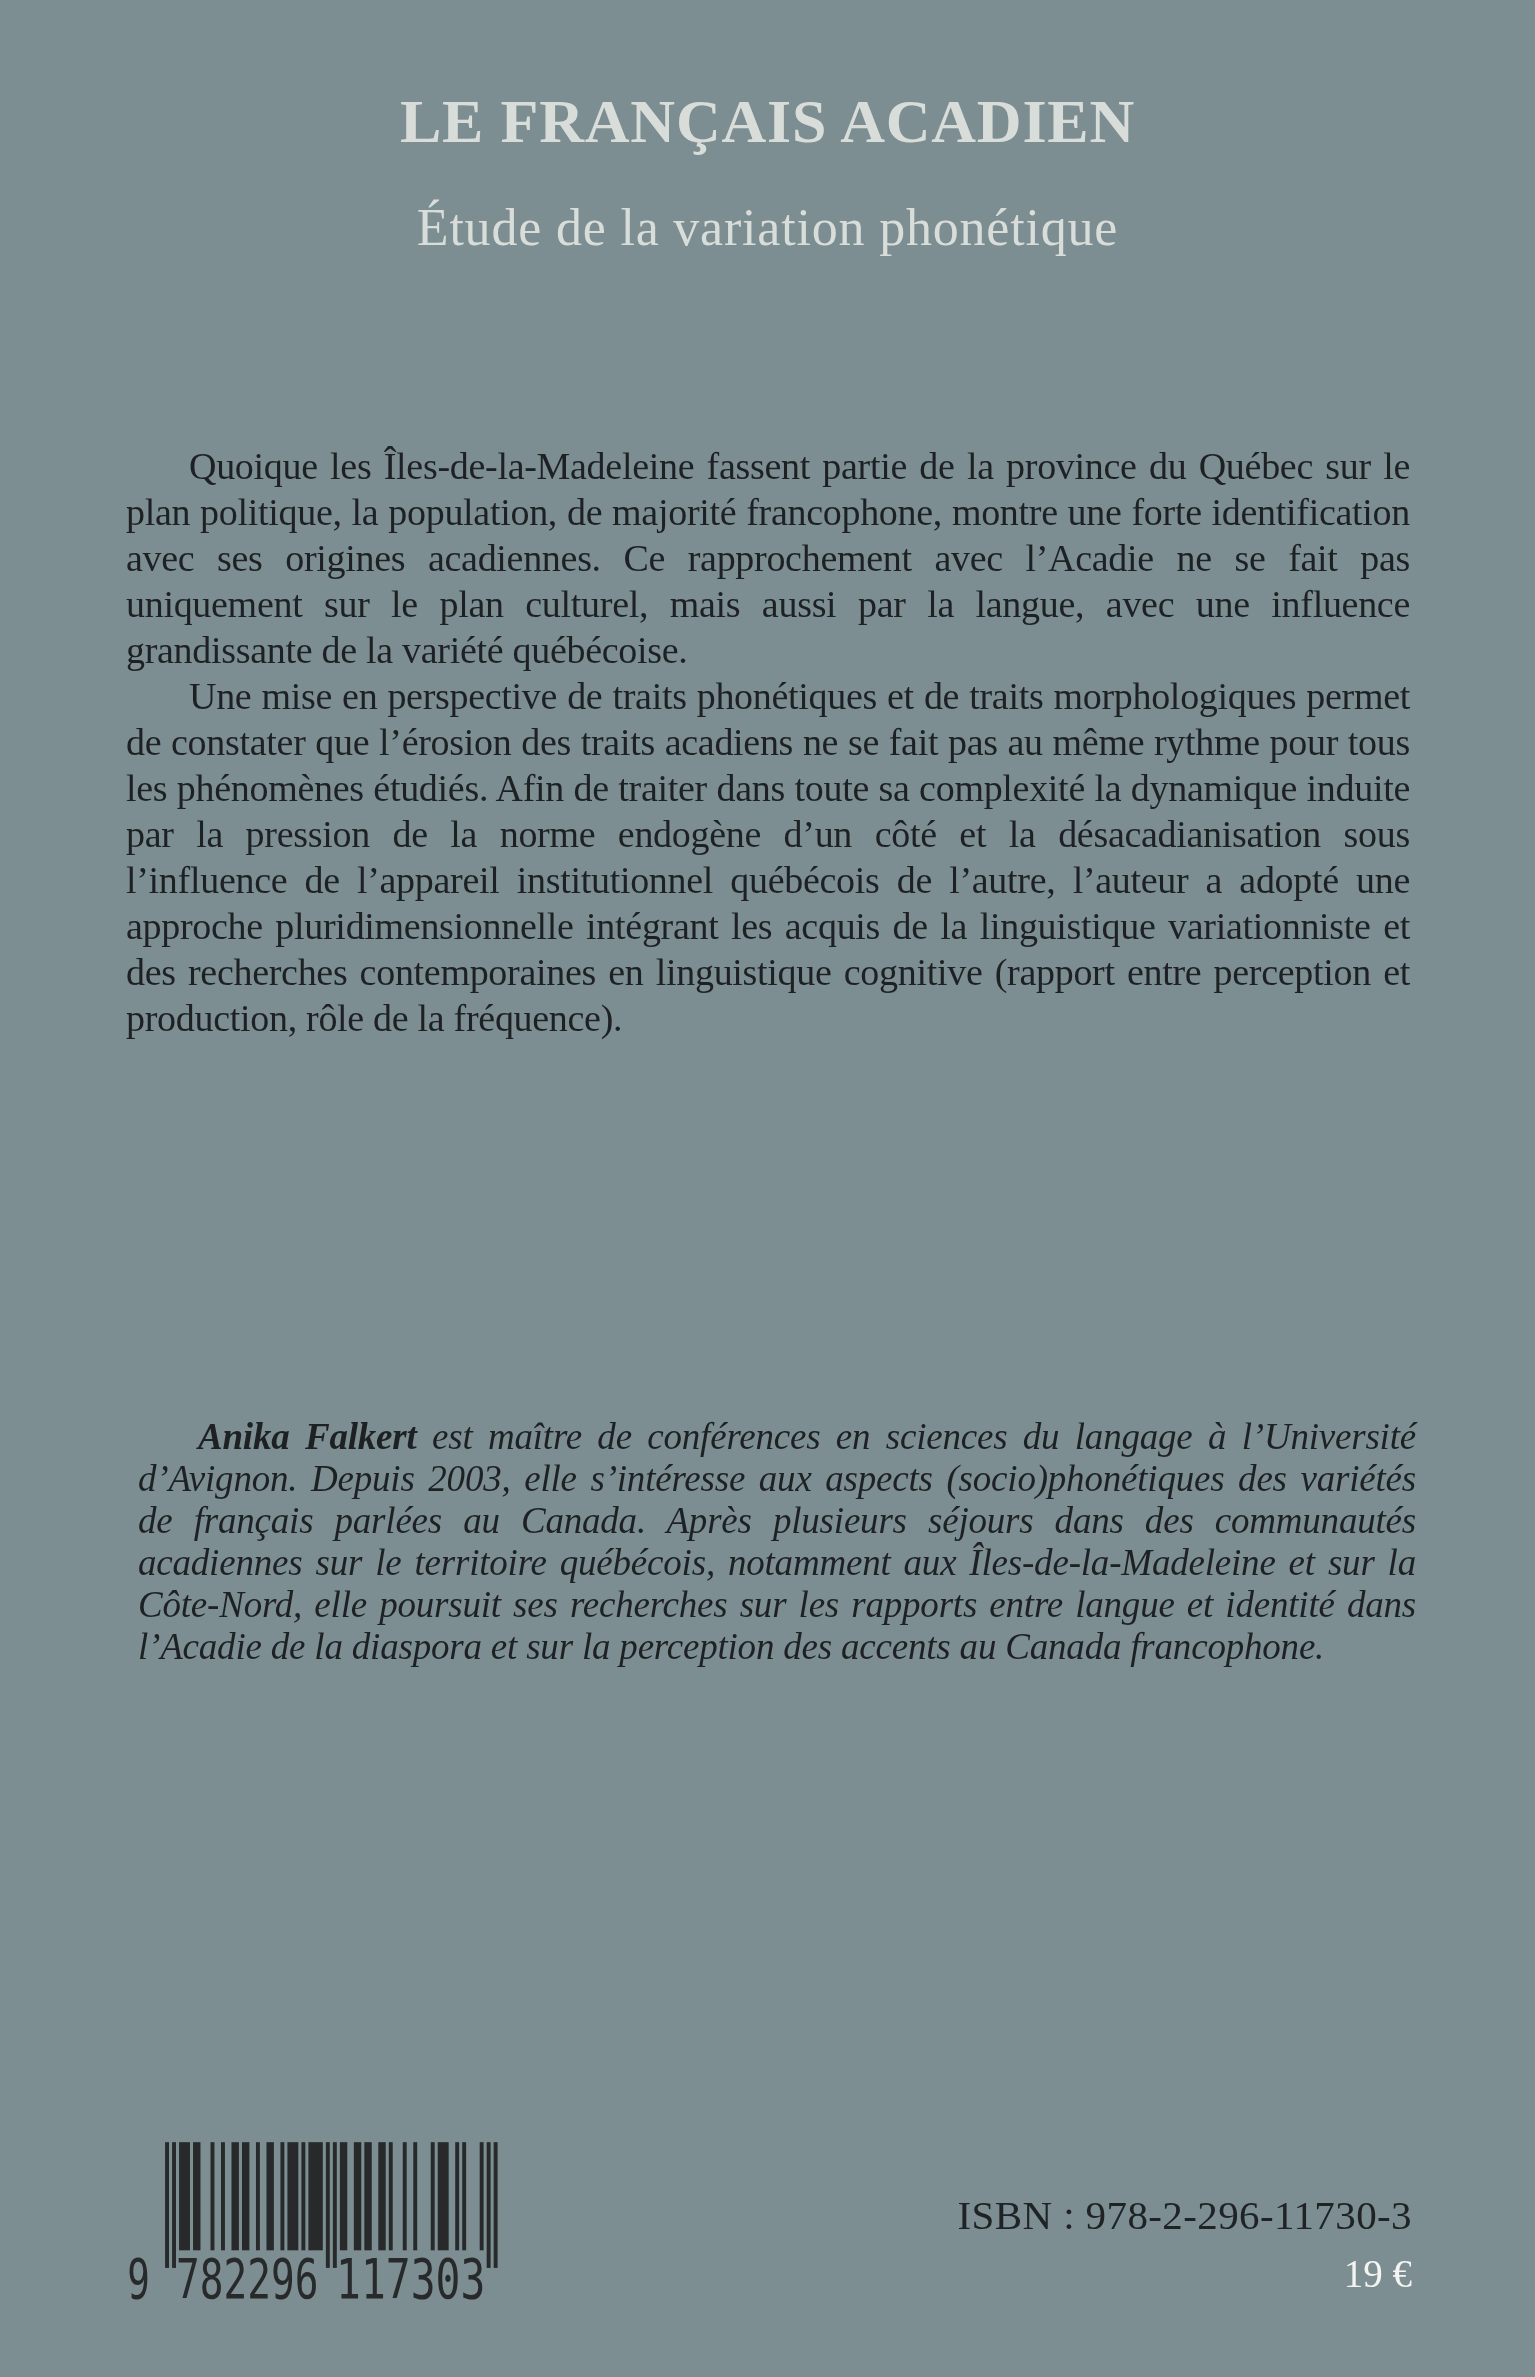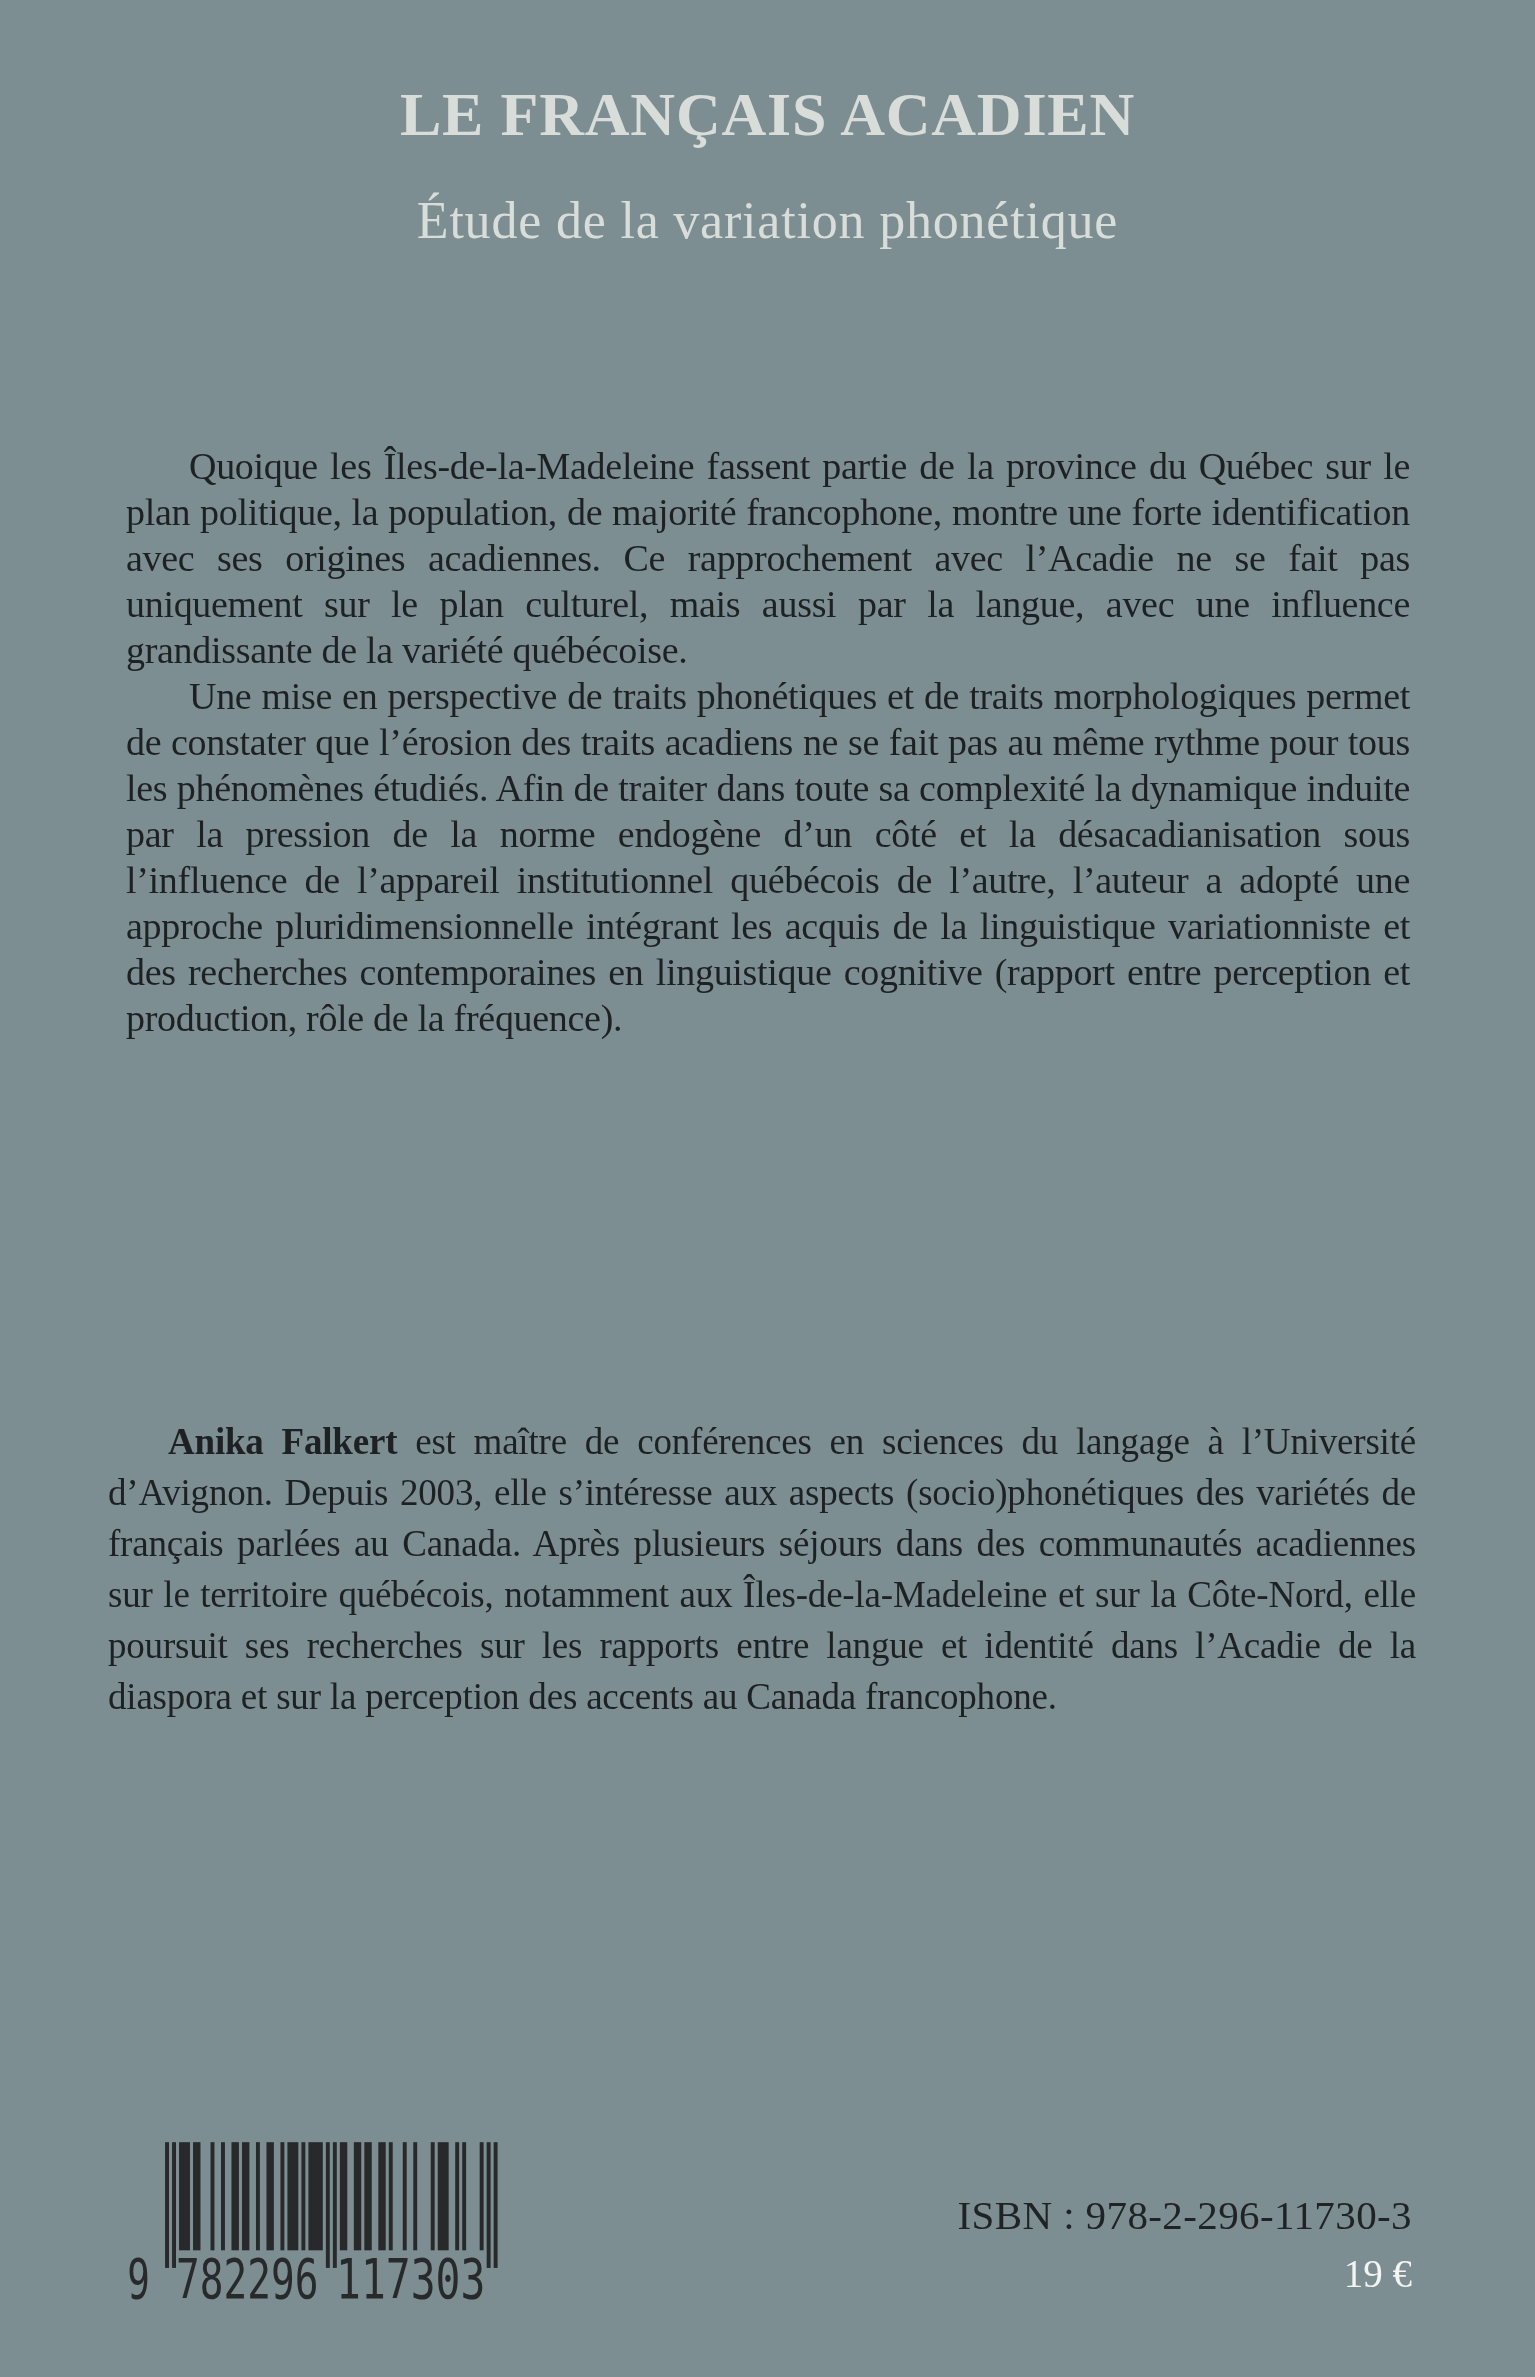--- a/index.html
+++ b/index.html
@@ -8,21 +8,21 @@
     width: 1535px;
     height: 2377px;
     background: #7C8E91;
     overflow: hidden;
     font-family: "Liberation Serif", serif;
   }
 
   
   .title-block {
     position: absolute;
-    top: 77px;
+    top: 84px;
     left: 0;
     width: 100%;
     text-align: center;
     color: #D9DDDA;
   }
   .title {
     margin: 0;
     font-size: 62px;
     line-height: 74px;
     font-weight: bold;
@@ -47,26 +47,27 @@
     font-size: 38px;
     line-height: 46px;
     text-align: justify;
     letter-spacing: -0.3px;
   }
   .synopsis p { margin: 0; text-indent: 63px; }
 
   
   .bio {
     position: absolute;
-    left: 108px;
+    left: 138px;
     right: 119px;
     top: 1416px;
     color: #1E2124;
     font-size: 37px;
-    line-height: 51px;
+    line-height: 42px;
+    font-style: italic;
     text-align: justify;
     letter-spacing: -0.2px;
   }
   .bio p { margin: 0; text-indent: 60px; }
   .bio .author { font-weight: bold; }
 
   
   .barcode {
     position: absolute;
     left: 124px;

